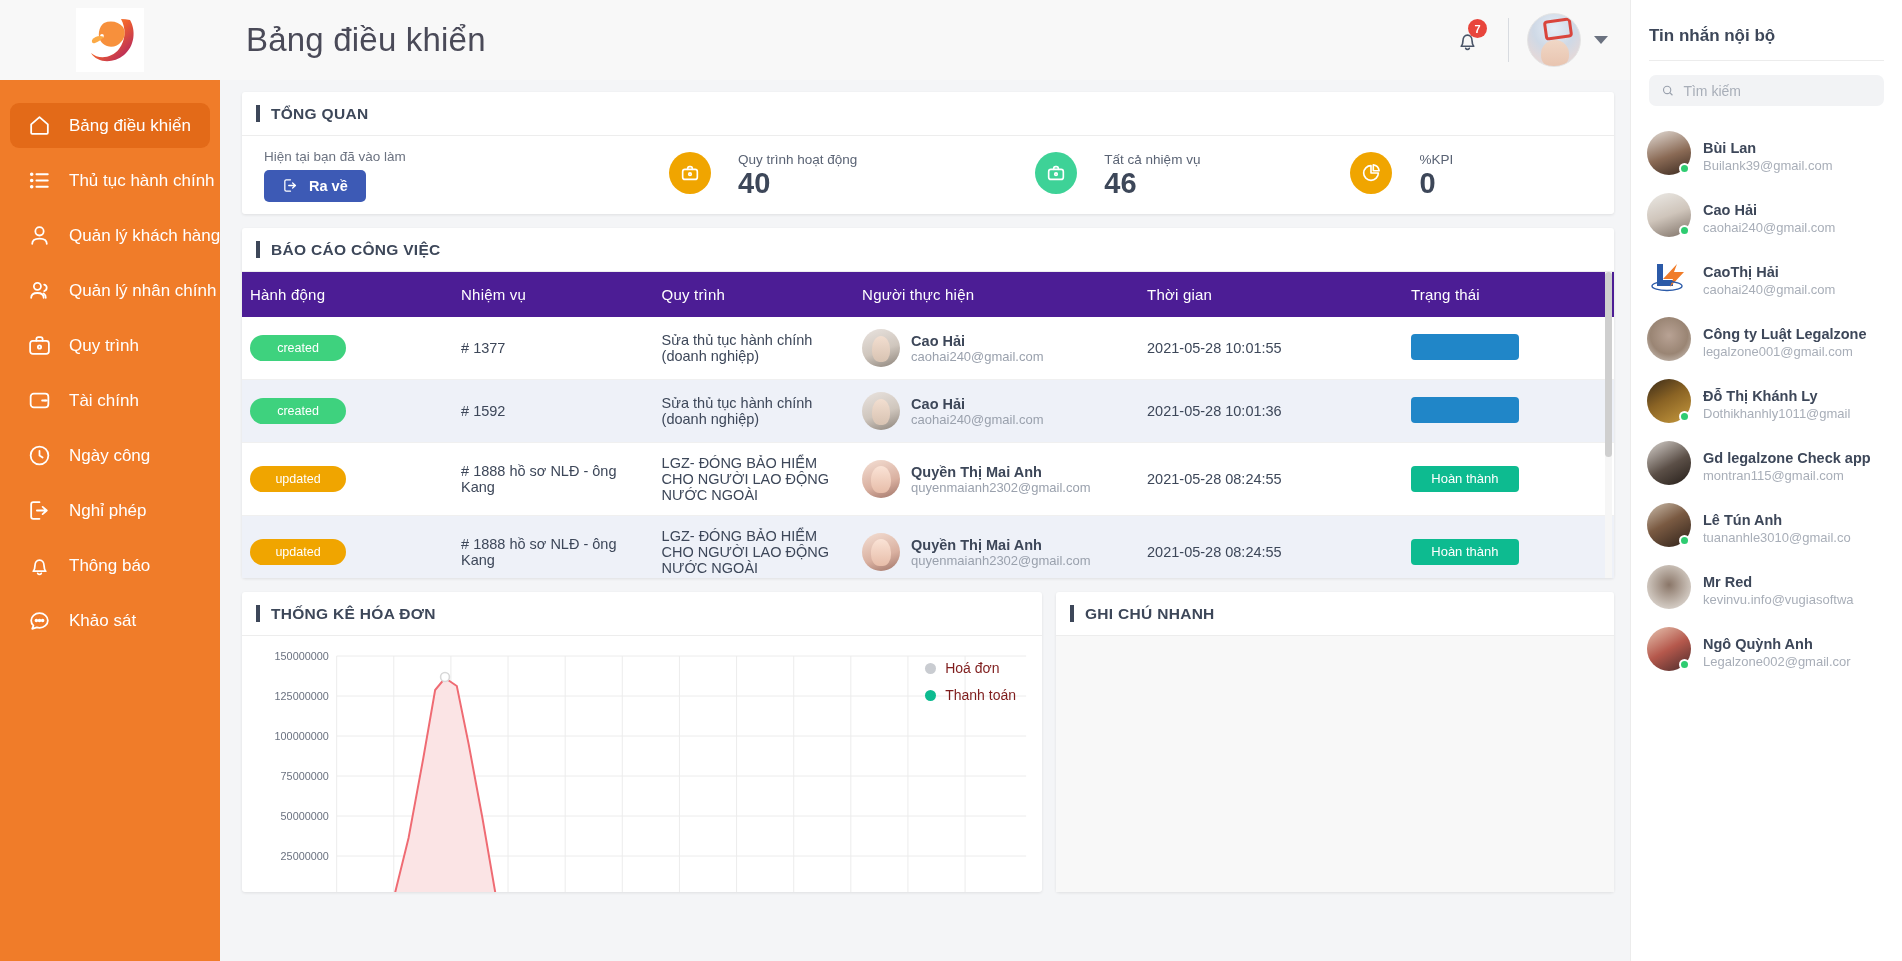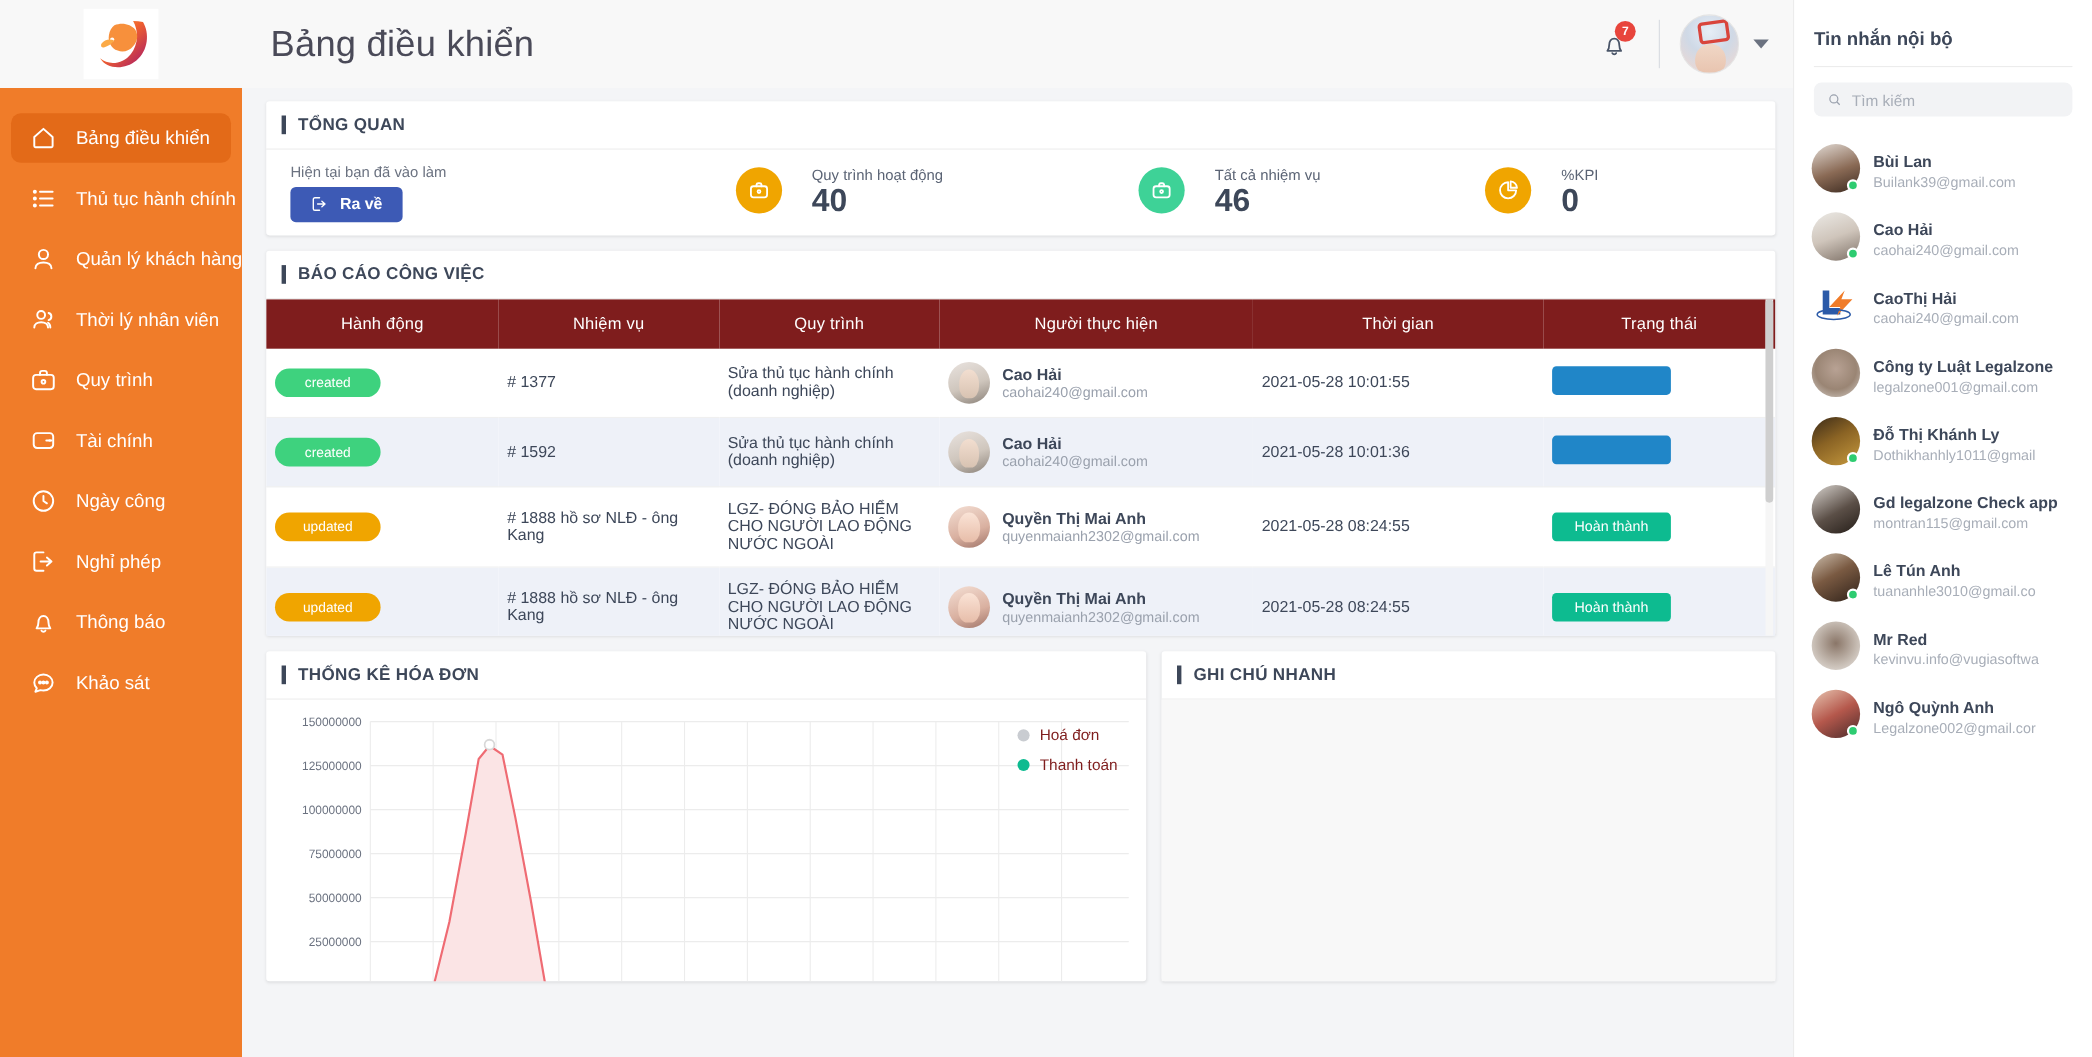--- a/index.html
+++ b/index.html
@@ -100,22 +100,22 @@
   .stat-ico svg { width: 22px; height: 22px; stroke: #fff; fill: none; stroke-width: 1.8;
                   stroke-linecap: round; stroke-linejoin: round; }
   .stat-label { font-size: 13.5px; color: #5a6374; margin-bottom: 1px; }
   .stat-val { font-size: 29px; font-weight: bold; color: #3d4759; line-height: 1.05; }
   .sp1 { width: 105px; } .sp2 { width: 178px; } .sp3 { width: 150px; }
 
   
   .tbl-wrap { position: relative; max-height: 306px; overflow: hidden; }
   table { width: 100%; border-collapse: collapse; table-layout: fixed; }
   thead th {
-    background: #7f1d1d; color: #fff; font-weight: 400; font-size: 15px;
-    text-align: center; padding: 14px 8px; letter-spacing: .2px;
+    background: #4c1d95; color: #fff; font-weight: 400; font-size: 15px;
+    text-align: left; padding: 14px 8px; letter-spacing: .2px;
   }
   tbody td { padding: 12px 8px; font-size: 14.5px; color: #3d4759; vertical-align: middle; }
   tbody tr:nth-child(even) { background: #eef1f8; }
   tbody tr { border-bottom: 1px solid #f0f0f0; }
   .pill { display: inline-block; border-radius: 13px; color: #fff; font-size: 12.5px;
           padding: 6px 0; width: 96px; text-align: center; }
   .pill.created { background: #3ed27e; }
   .pill.updated { background: #f0a500; }
   .who { display: flex; align-items: center; gap: 11px; }
   .who-av { width: 38px; height: 38px; border-radius: 50%; flex: 0 0 38px; overflow: hidden;
@@ -225,21 +225,21 @@
         <span>Quản lý khách hàng</span>
       </div>
       <div class="nav-item">
         <span class="nav-ico">
           <svg viewBox="0 0 24 24">
               <circle cx="10" cy="8" r="3.4"></circle>
               <path d="M4 19c0-3 2.7-4.6 6-4.6S16 16 16 19"></path>
               <path d="M16.5 6.3a3.2 3.2 0 0 1 0 6.2M18 19c0-2-.6-3.3-2-4.2"></path>
             </svg>
         </span>
-        <span>Thời lý nhân viên</span>
+        <span>Quản lý nhân chính</span>
       </div>
       <div class="nav-item">
         <span class="nav-ico">
           <svg viewBox="0 0 24 24">
               <rect x="3" y="7.5" width="18" height="12.5" rx="2.5"></rect>
               <path d="M9 7.5V6a2 2 0 0 1 2-2h2a2 2 0 0 1 2 2v1.5"></path>
               <circle cx="12" cy="13.5" r="1.6"></circle>
             </svg>
         </span>
         <span>Quy trình</span>

